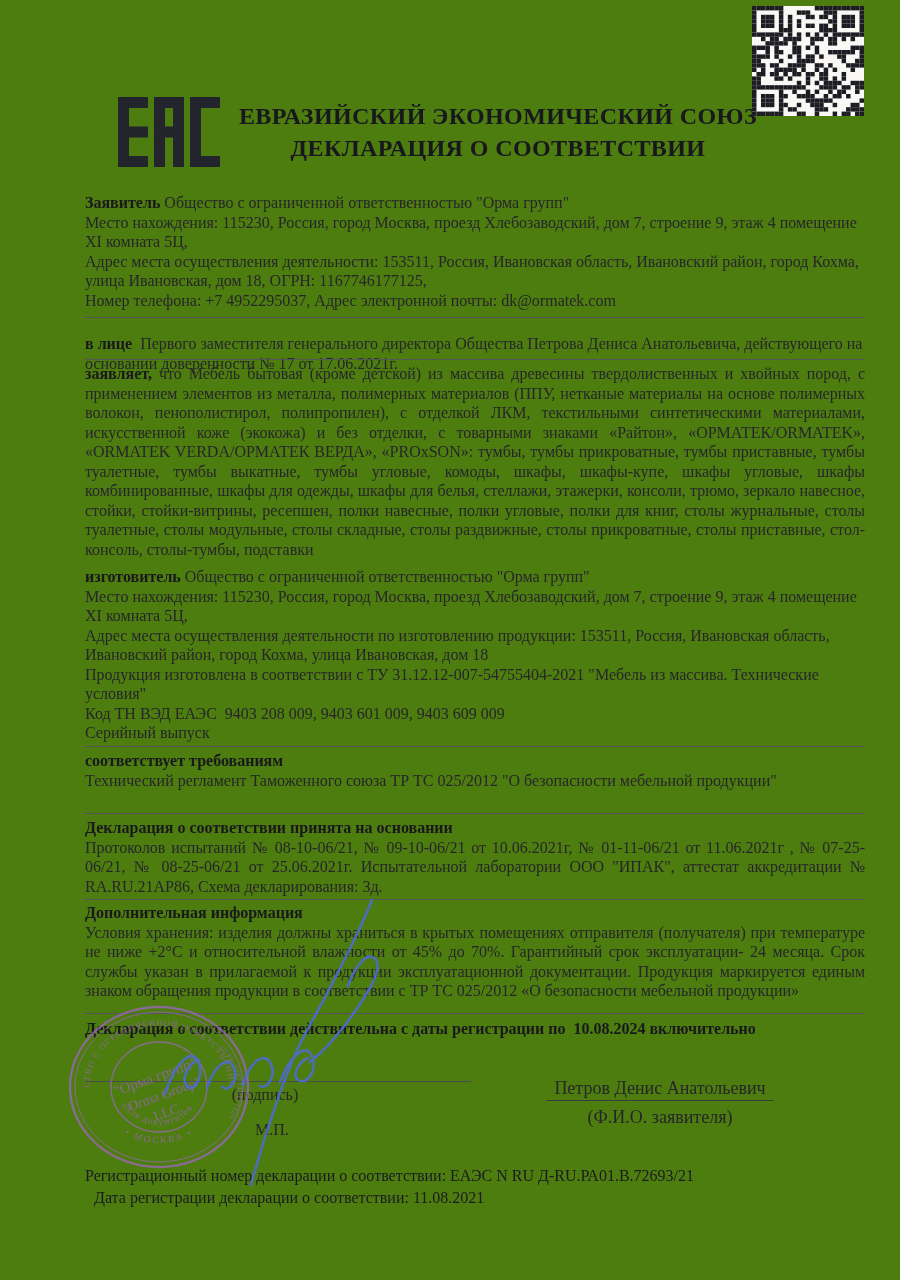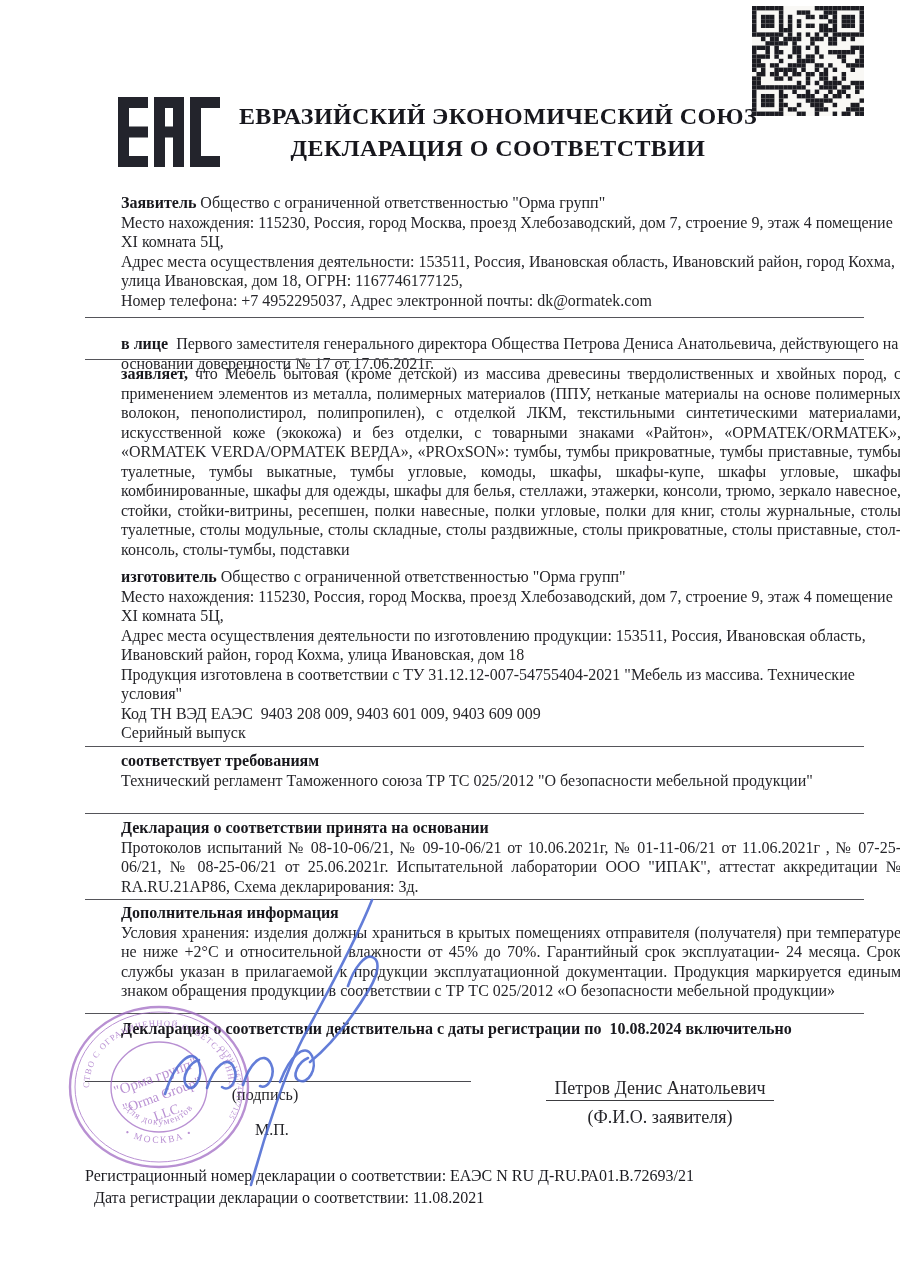--- a/index.html
+++ b/index.html
@@ -1,33 +1,33 @@
 <!DOCTYPE html>
 <html><head>
 <meta charset="utf-8">
 <style>
   html,body { margin:0; padding:0; background:#e9e7e2; }
   .page {
     position:relative; width:900px; height:1280px;
-    background:#ffffff;
+    background:#4d7c0f;
     font-family:"Liberation Serif", serif;
     color:#26262a;
     overflow:hidden;
   }
   
   .doc-title {
     position:absolute; left:222px; top:100px; width:552px;
     text-align:center; font-weight:bold; font-size:24px; line-height:32px;
     letter-spacing:.4px; color:#17171d; white-space:nowrap;
   }
   .eac-logo { position:absolute; left:118px; top:97px; }
   .qr { position:absolute; left:752px; top:6px; }
 
   
-  .sec { position:absolute; left:85px; width:780px; font-size:16px; line-height:19.5px;margin-left:36px; }
+  .sec { position:absolute; left:85px; width:780px; font-size:16px; line-height:19.5px; }
   .sec p, .sec div.ln { margin:0; white-space:pre-wrap; }
   .just { text-align:justify; }
   .b { font-weight:bold; color:#18181d; }
   .hd { font-weight:bold; color:#18181d; margin:0 0 1px 0; }
   .divider { position:absolute; left:85px; width:779px; border-top:1.6px solid #55555a; }
 
   
   .sig-line { position:absolute; left:85px; top:1081px; width:386px; border-top:1.6px solid #4a4a4f; }
   .sig-caption { position:absolute; left:200px; top:1086px; width:130px; text-align:center; font-size:16px; }
   .mp { position:absolute; left:255px; top:1121px; font-size:16px;text-align:right; }

